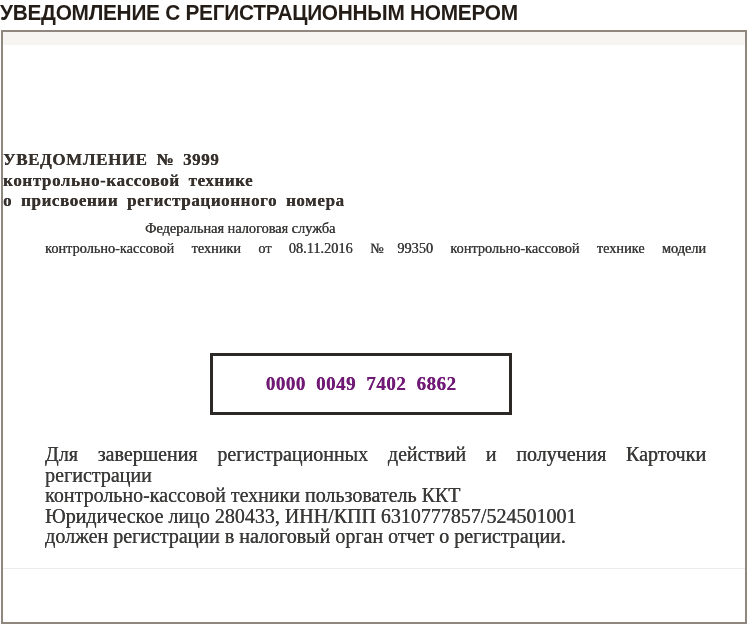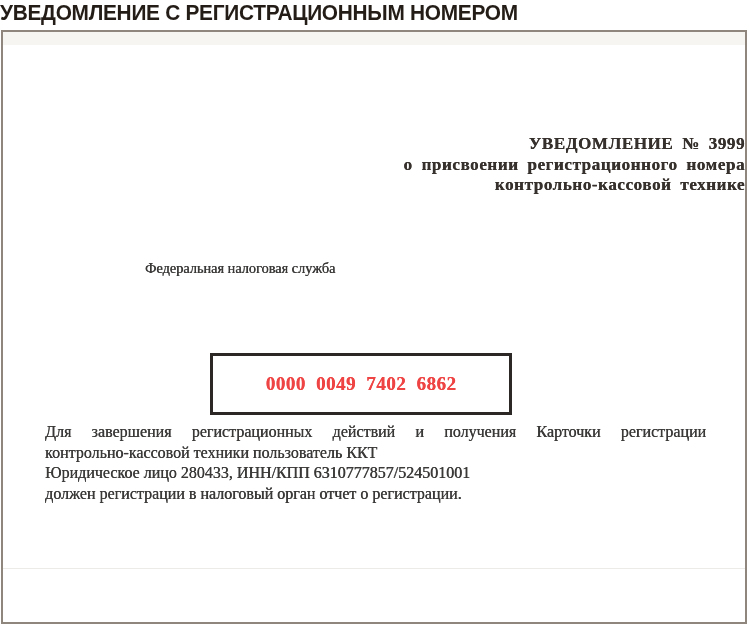--- a/index.html
+++ b/index.html
@@ -43,47 +43,46 @@
   .scan-edge-line {
     position: absolute;
     top: 536px; left: 0; right: 0;
     height: 1px;
     background: #edebe7;
   }
 
   
   .doc-title {
     position: absolute;
-    top: 102px; left: 0; width: 100%;
-    text-align: right;
+    top: 118px; left: 0; width: 100%;
+    text-align: left;
     font-weight: 700;
     font-size: 17px;
     line-height: 20.5px;
     letter-spacing: 0.6px;
     word-spacing: 4px;
     color: #37312d;
     text-shadow: 0.3px 0 0 currentColor;
   }
 
   .body-text {
     position: absolute;
     top: 187px; left: 42px;
     width: 661px;
     font-size: 14.3px;
     color: #3b3a39;
     text-shadow: 0.35px 0 0 currentColor;
-    margin-top: 40px;
   }
   .body-text .line { line-height: 19.6px; }
 
   .footer-text {
     position: absolute;
-    top: 390px; left: 42px;
+    top: 412px; left: 42px;
     width: 661px;
-    font-size: 16px;
+    font-size: 20px;
     color: #3b3a39;
     text-shadow: 0.35px 0 0 currentColor;
   }
   .footer-text .line { line-height: 20.5px; }
 
   .line.j {
     text-align: justify;
     text-align-last: justify;
   }
   .line.indent { padding-left: 100px; }
@@ -97,41 +96,42 @@
     display: flex;
     align-items: center;
     justify-content: center;
     background: #ffffff;
   }
   .reg-number {
     font-weight: 700;
     font-size: 19px;
     letter-spacing: 0.5px;
     word-spacing: 5px;
-    color: #ef4444;
+    color: #701a75;
     text-shadow: 0.3px 0 0 currentColor;
   }
 </style>
 </head>
 <body>
 
 <div class="page-heading">УВЕДОМЛЕНИЕ С РЕГИСТРАЦИОННЫМ НОМЕРОМ</div>
 
 <div class="scan-frame">
 
   <div class="scan-top-strip"></div>
 
   <div class="doc-title">
     <div>УВЕДОМЛЕНИЕ № 3999</div>
+    <div>контрольно-кассовой технике</div>
     <div>о присвоении регистрационного номера</div>
-    <div>контрольно-кассовой технике</div>
   </div>
 
   <div class="body-text">
     <div class="line indent">Федеральная налоговая служба</div>
+    <div class="line j">контрольно-кассовой техники от 08.11.2016 №99350 контрольно-кассовой технике модели</div>
   </div>
 
   <div class="reg-box">
     <span class="reg-number">0000 0049 7402 6862</span>
   </div>
 
   <div class="footer-text">
     <div class="line j">Для завершения регистрационных действий и получения Карточки регистрации</div>
     <div class="line">контрольно-кассовой техники пользователь ККТ</div>
     <div class="line">Юридическое лицо 280433, ИНН/КПП 6310777857/524501001</div>

